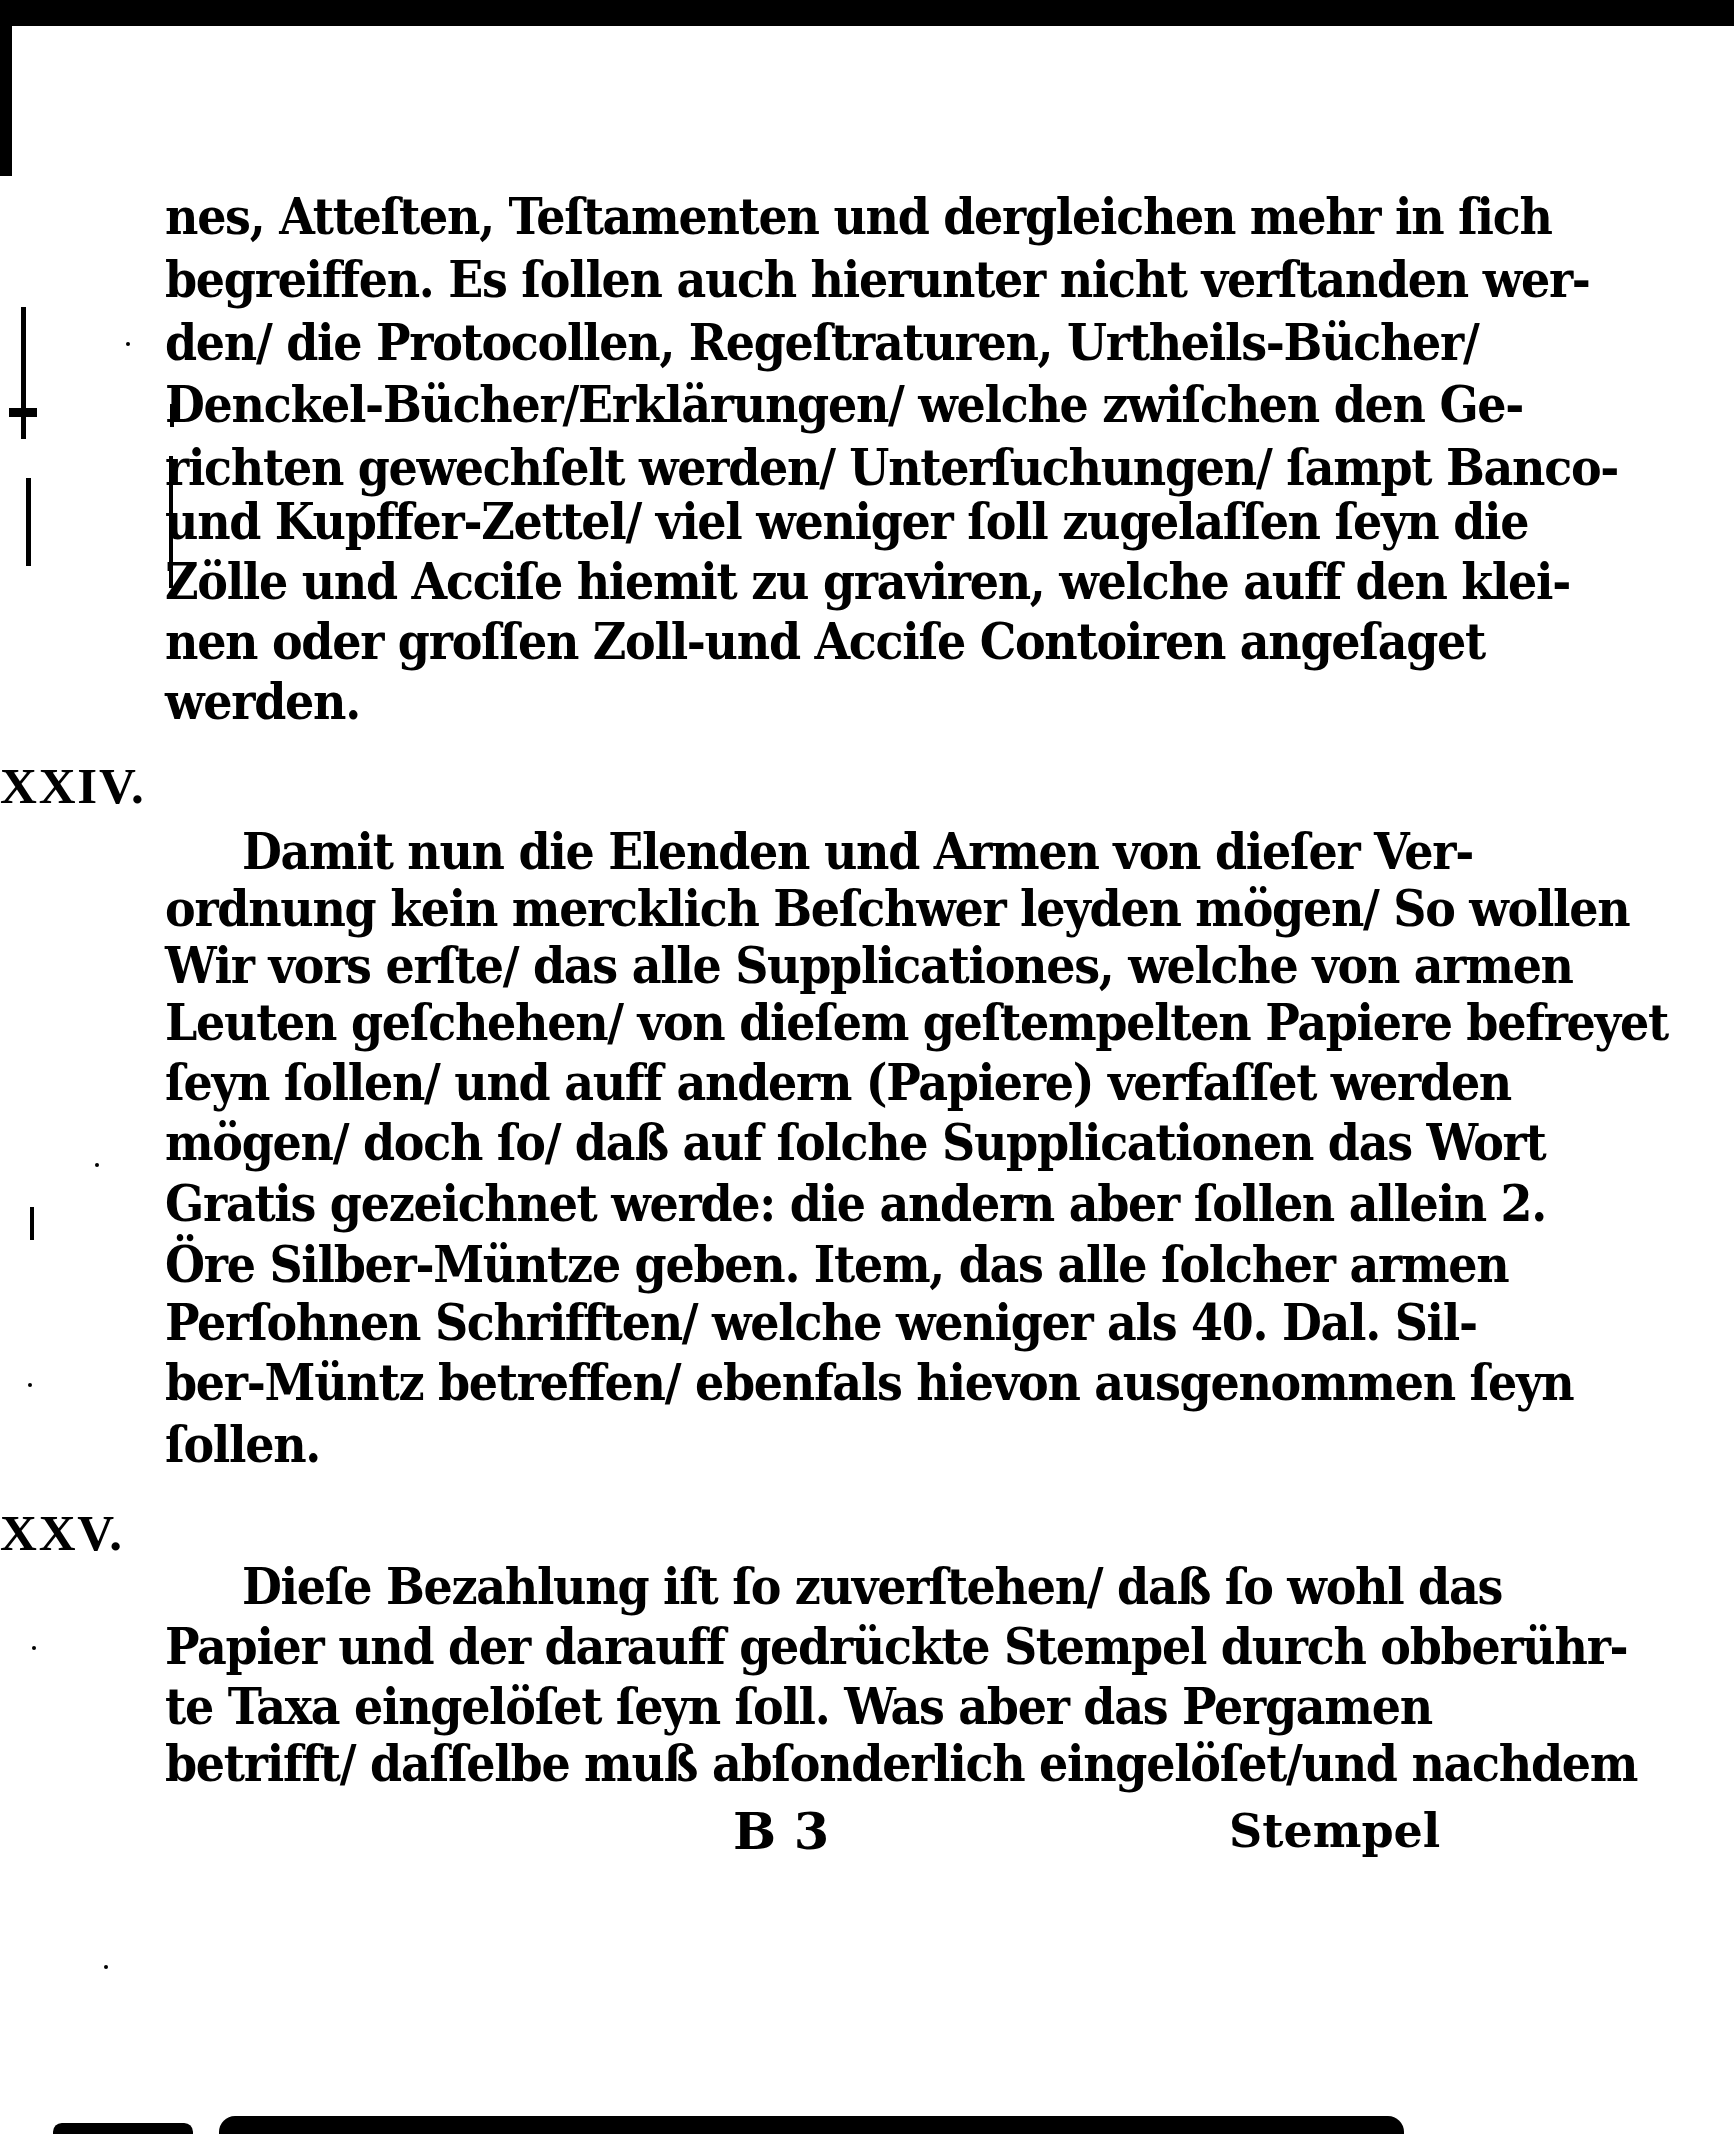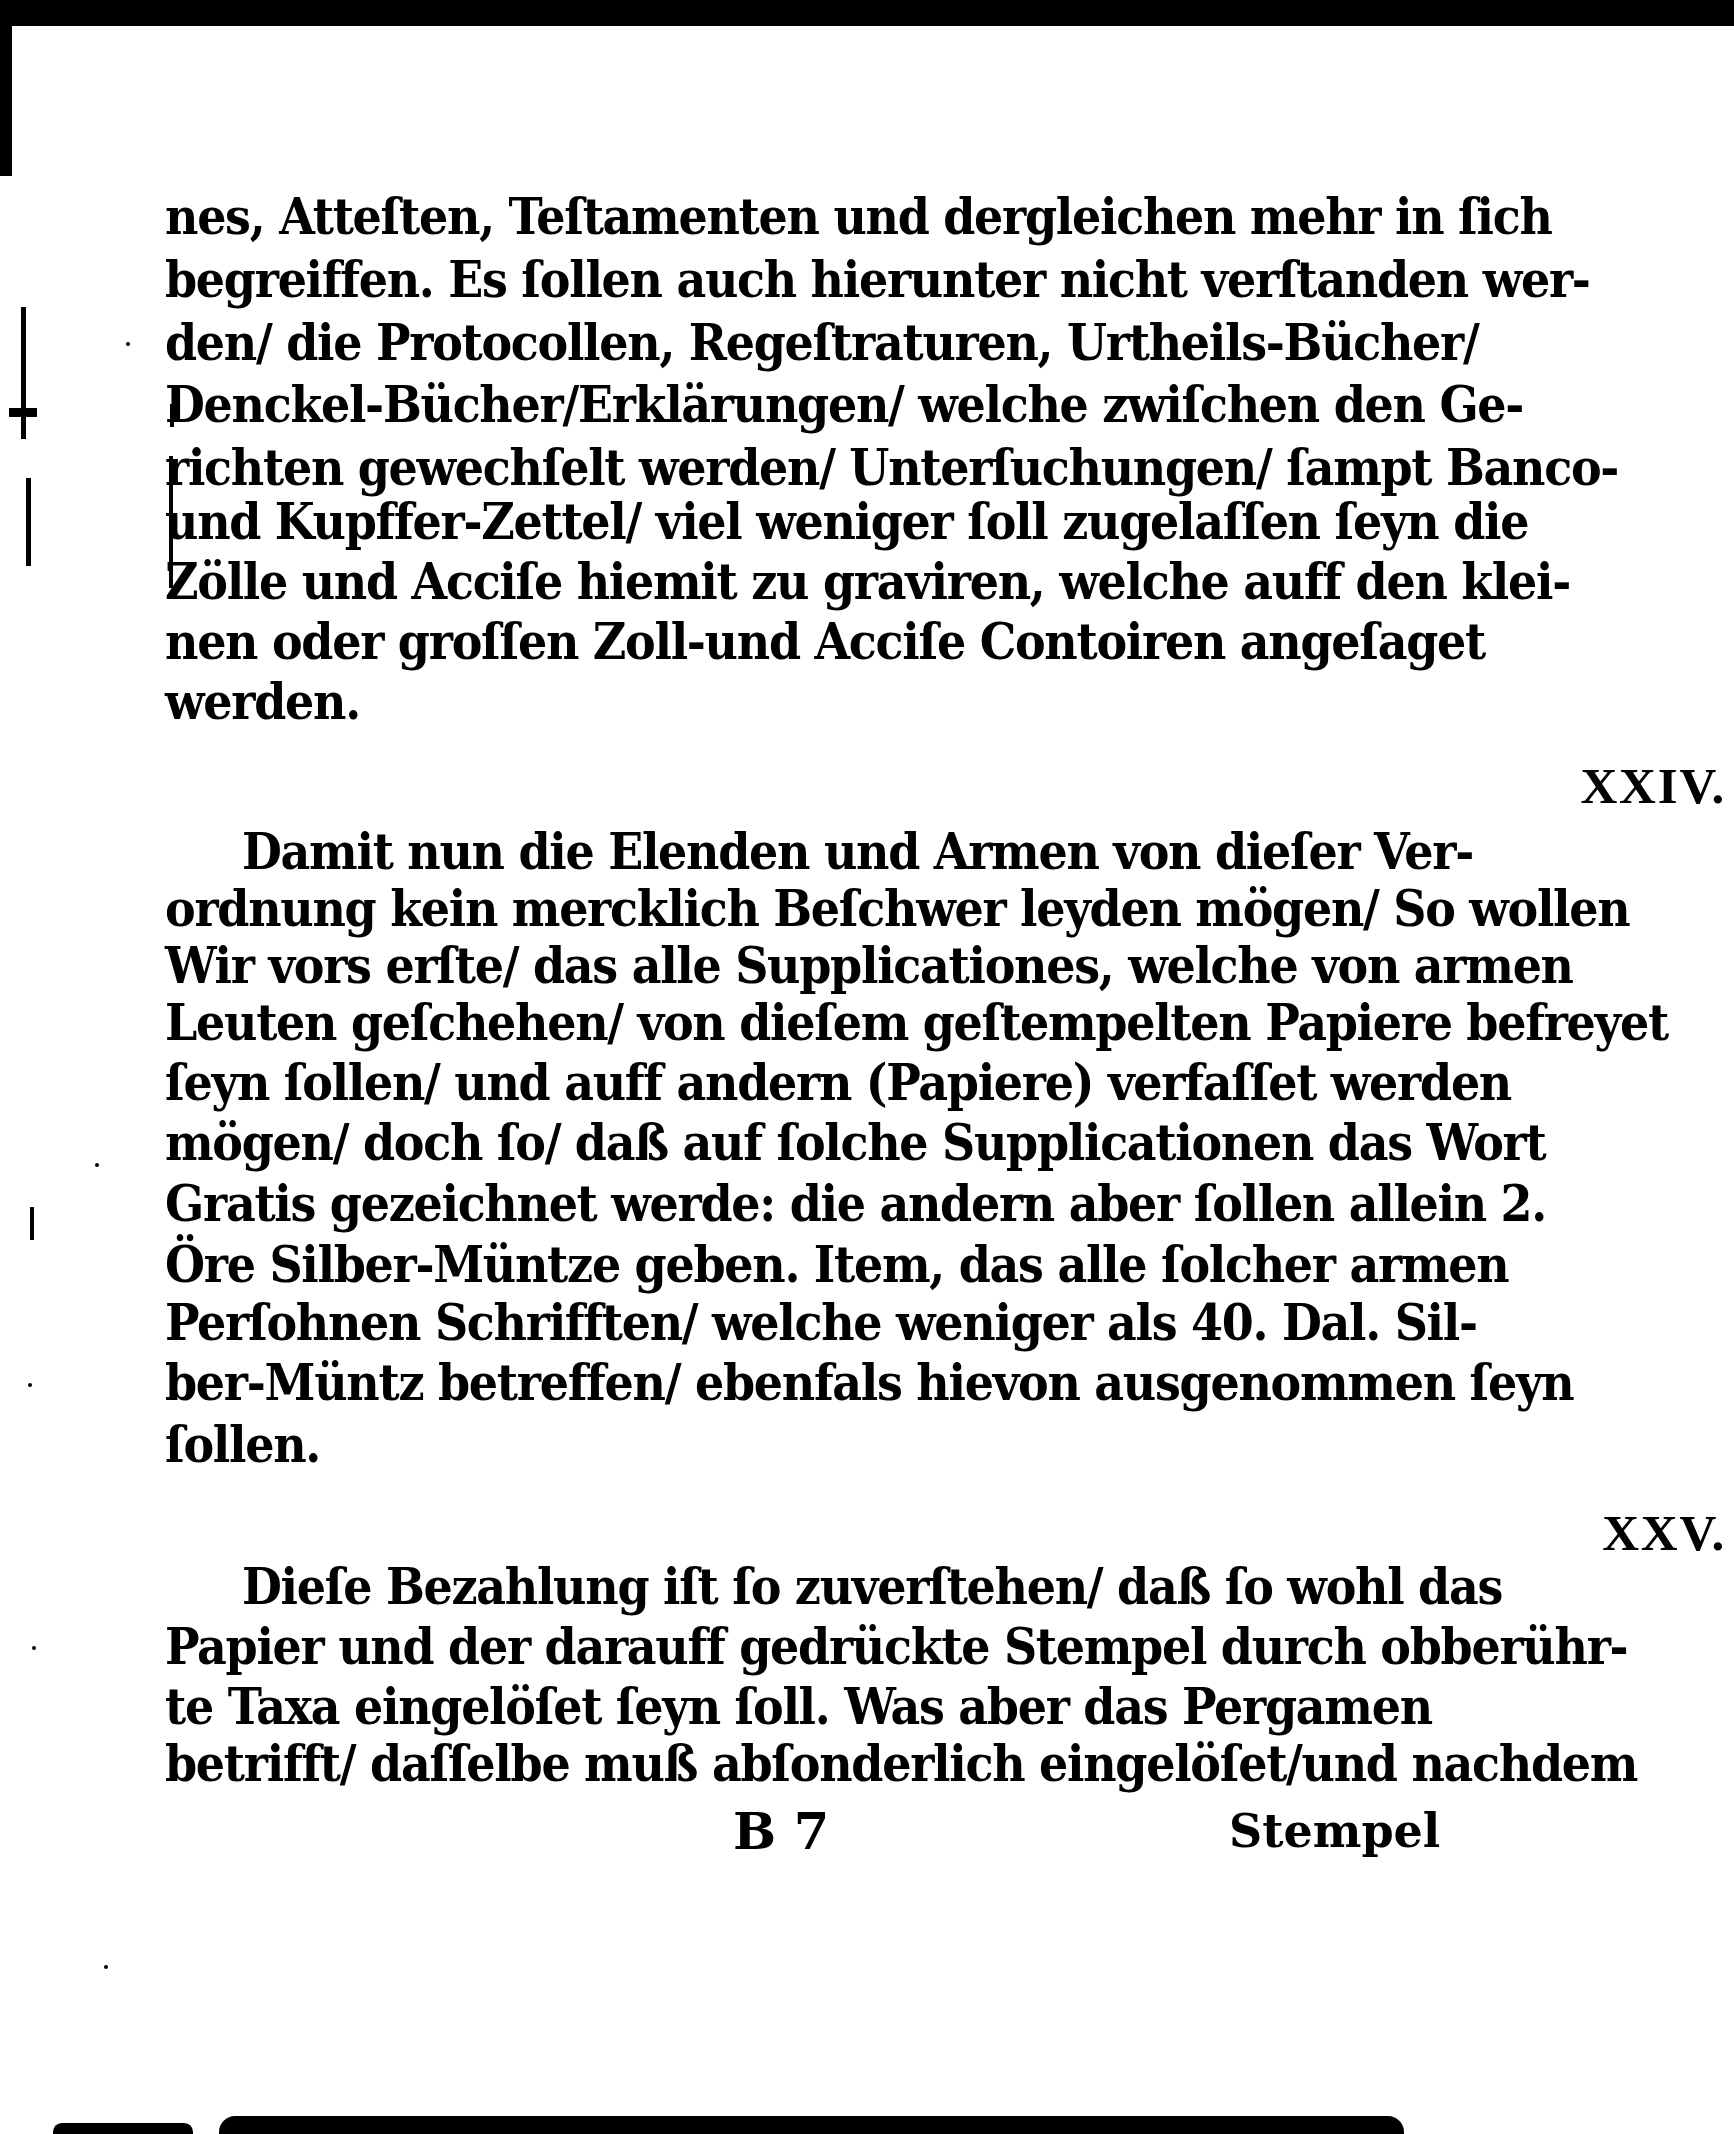--- a/index.html
+++ b/index.html
@@ -9,21 +9,21 @@
   .top-band-left { position:absolute; left:0; top:0; width:12.3px; height:176px; background:#000; }
   .bottom-band { position:absolute; left:219px; top:2116px; width:1185px; height:19.3px; background:#000;
                  border-radius:16px 16px 0 0; }
   .bottom-band-2 { position:absolute; left:53px; top:2123px; width:140px; height:12.3px; background:#000; border-radius:8.8px 8.8px 0 0; }
   .margin-mark { position:absolute; background:#000; }
   .line { position:absolute; left:165px; width:1236px; height:61px; font-size:46px; line-height:61px;
           white-space:nowrap; text-align:justify; text-align-last:justify; font-weight:bold;
           letter-spacing:-1.3px; transform:scaleY(1.08); transform-origin:left center; }
   .line.last { text-align-last:left; }
   .line.indent { left:242px; width:1159px; }
-  .heading { position:absolute; left:0; width:1726px; text-align:right; font-size:51px; line-height:61px;
+  .heading { position:absolute; left:0; width:1726px; text-align:left; font-size:51px; line-height:61px;
              font-weight:bold; font-family:"Liberation Serif", serif; letter-spacing:1.8px; }
   .footer-sig { position:absolute; left:733px; top:1801px; font-size:51px; line-height:61px; font-weight:bold; }
   .footer-catch { position:absolute; left:1229px; width:172px; top:1801px; font-size:46px; line-height:61px;
                   font-weight:bold; text-align:right; }
   .dot { position:absolute; width:4.4px; height:4.4px; background:#000; border-radius:50%; }
 </style>
 </head>
 <body>
 
 <div class="top-band"></div>
@@ -69,18 +69,18 @@
 </div>
 
 <div class="heading" style="top:1503px">XXV.</div>
 <div>
   <div class="line indent" style="top:1557px">Dieſe Bezahlung iſt ſo zuverſtehen/ daß ſo wohl das</div>
   <div class="line" style="top:1617px">Papier und der darauff gedrückte Stempel durch obberühr-</div>
   <div class="line" style="top:1677px">te Taxa eingelöſet ſeyn ſoll.  Was aber das Pergamen</div>
   <div class="line" style="top:1734px">betrifft/ daſſelbe muß abſonderlich eingelöſet/und nachdem</div>
 </div>
 
-<div class="footer-sig">B 7</div>
+<div class="footer-sig">B 3</div>
 <div class="footer-catch">Stempel</div>
 
 <div class="bottom-band-2"></div>
 <div class="bottom-band"></div>
 
 
 </body></html>

